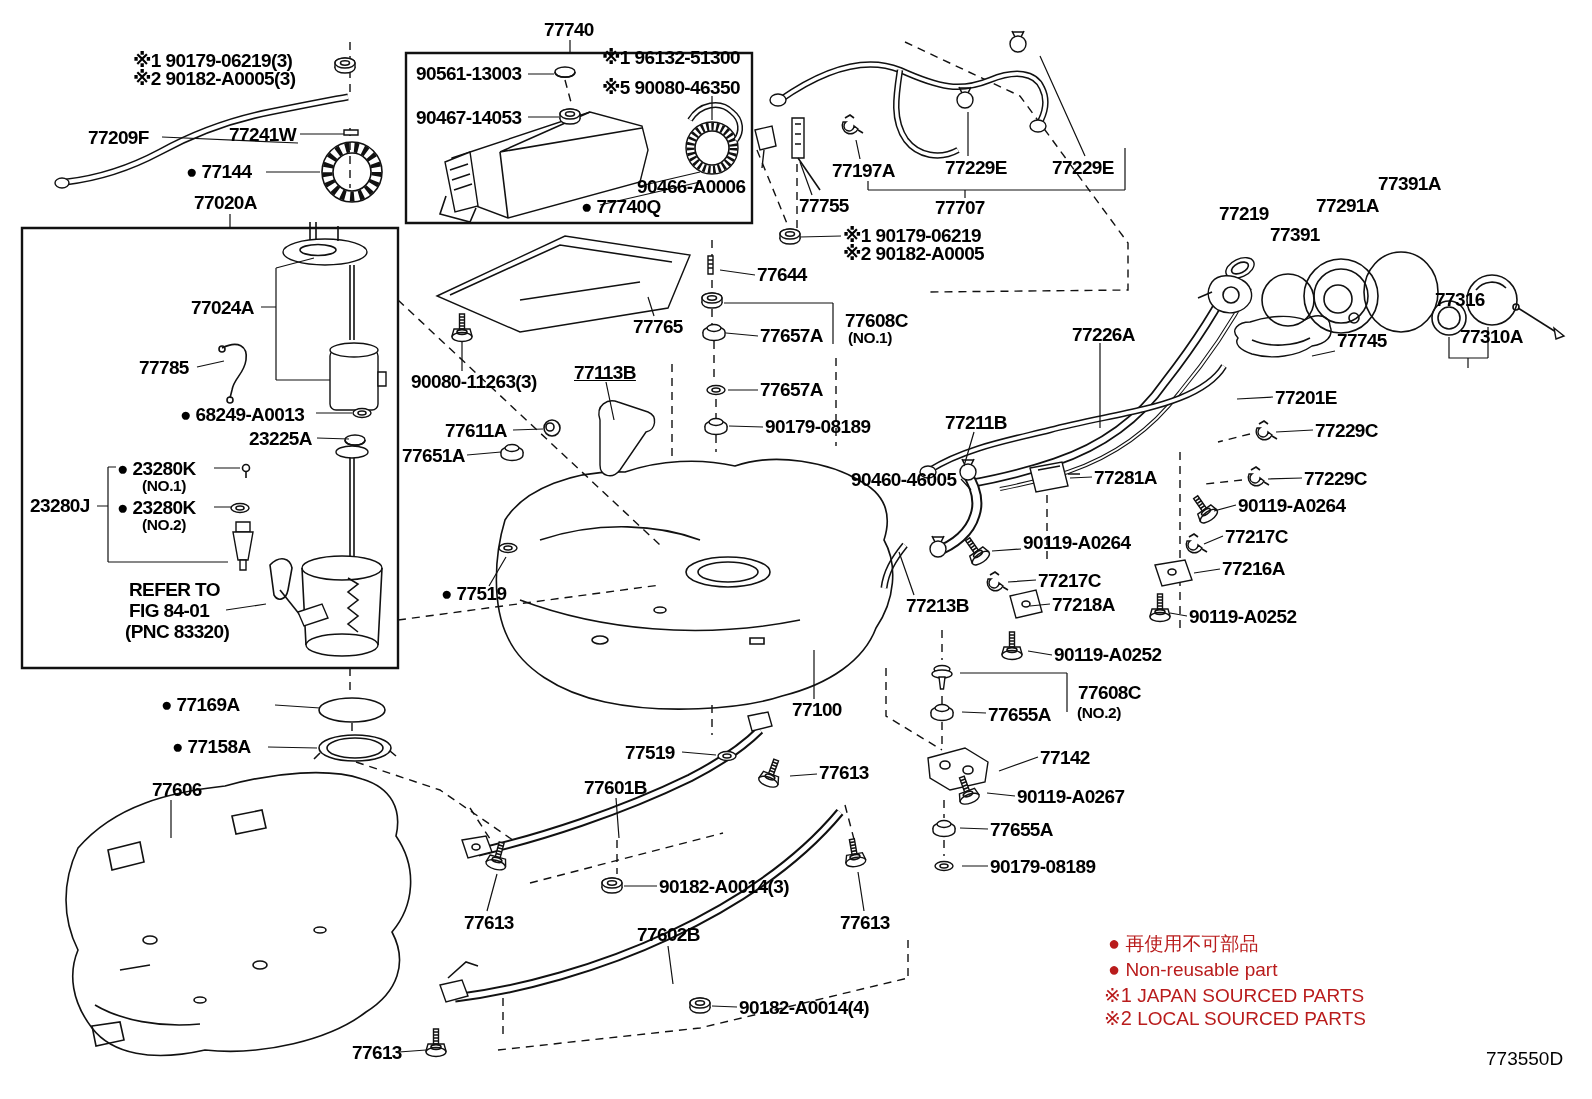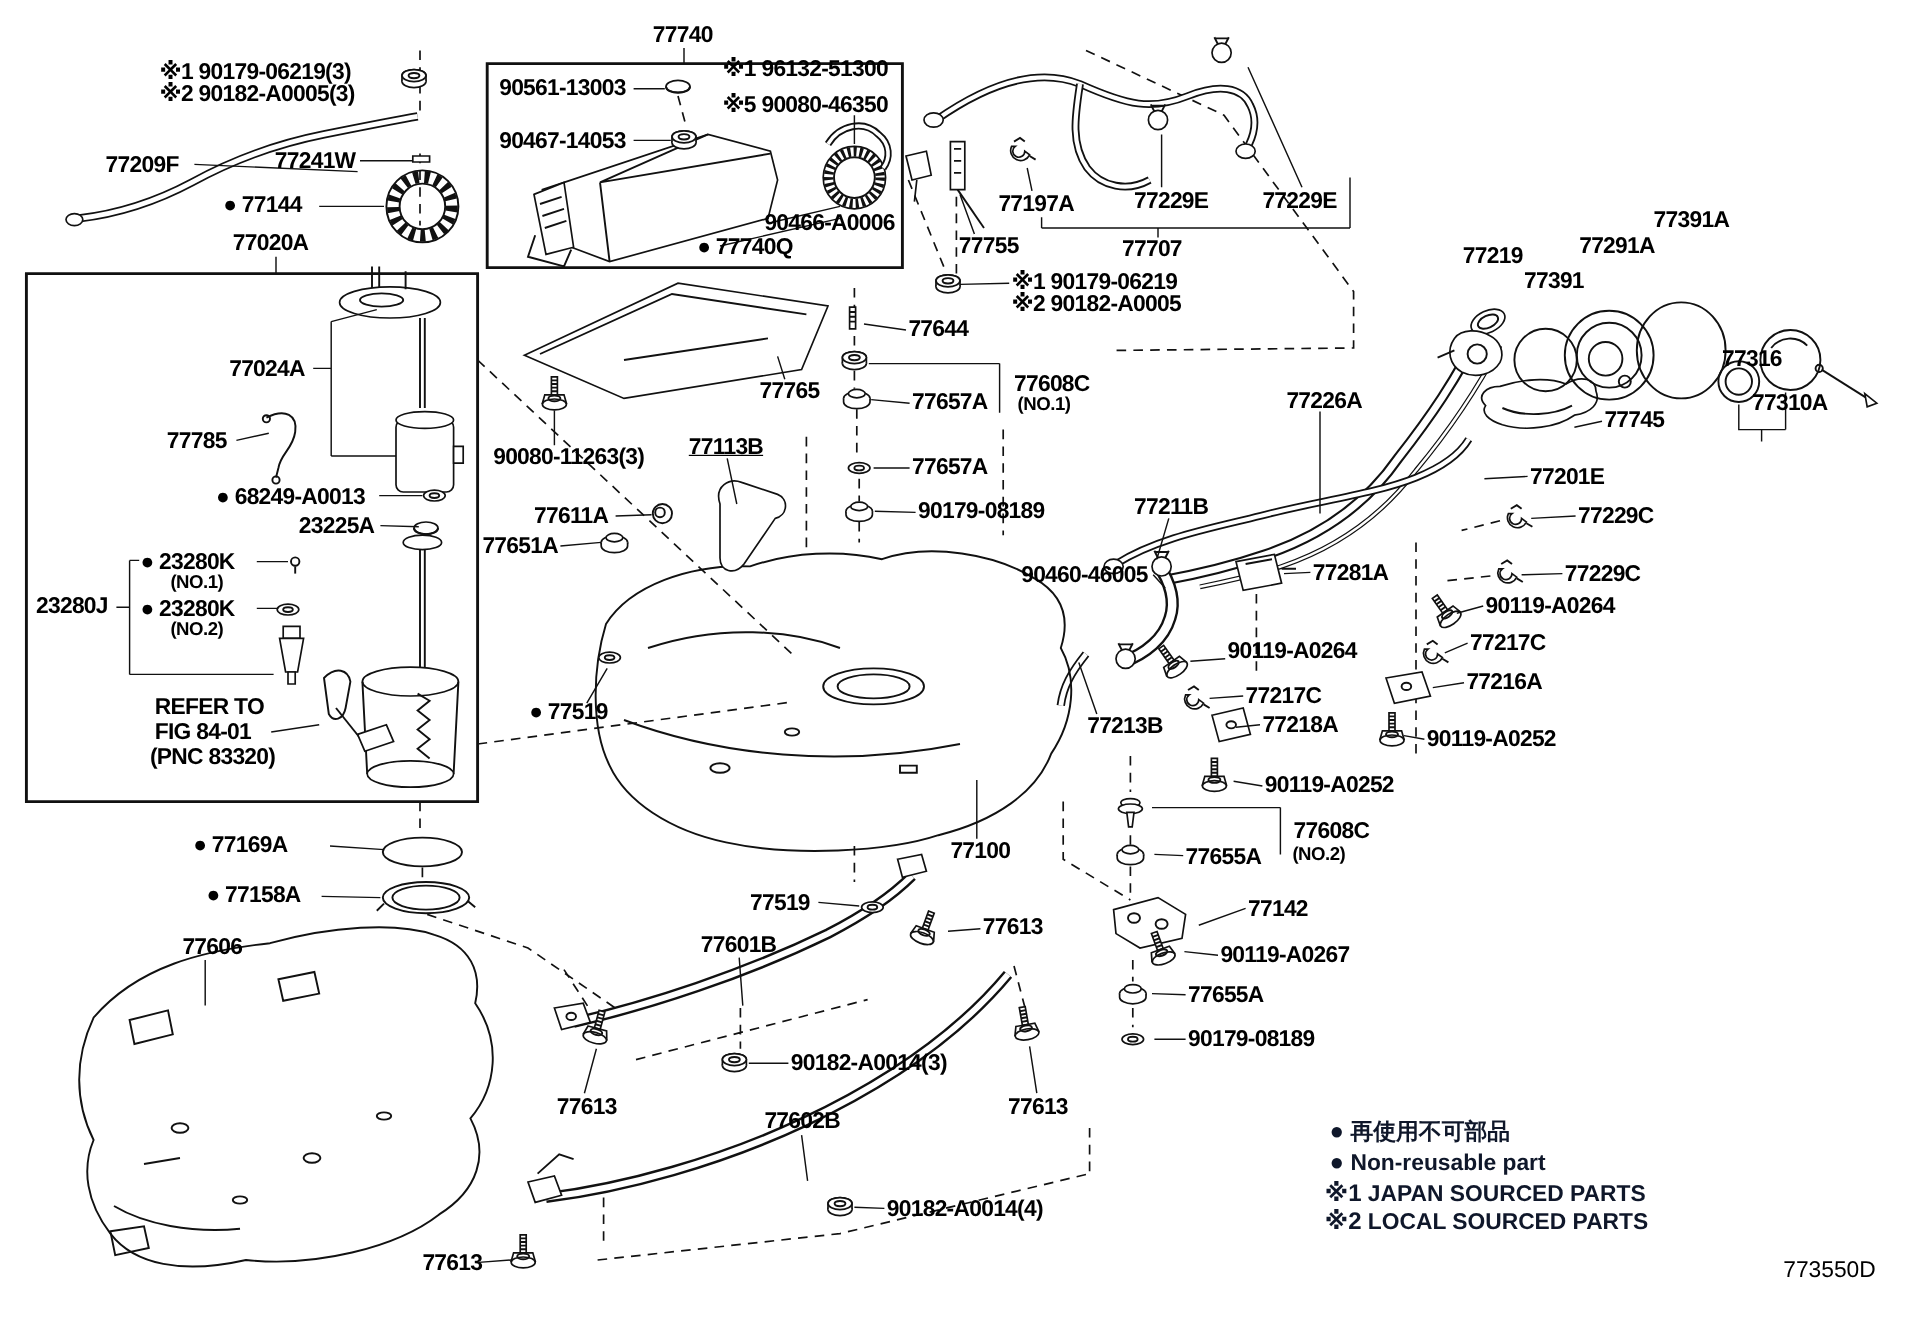--- a/index.html
+++ b/index.html
@@ -2,21 +2,21 @@
 <html><head>
 <meta charset="utf-8">
 <style>
   html,body{margin:0;padding:0;background:#fff;}
   .stage{position:relative;width:1592px;height:1099px;background:#fff;overflow:hidden;
          font-family:"Liberation Sans","DejaVu Sans",sans-serif;}
   .artsvg{position:absolute;left:0;top:0;}
   .lbl{position:absolute;font-weight:700;font-size:19px;line-height:1;color:#000;
        white-space:nowrap;letter-spacing:-0.6px;}
   .lbl.small{font-size:15.5px;letter-spacing:-0.4px;}
-  .legend-row{position:absolute;font-size:19px;line-height:1;color:#0f172a;white-space:nowrap;font-weight:bold;}
+  .legend-row{position:absolute;font-size:19px;line-height:1;color:#b91c1c;white-space:nowrap;}
   .legend-row .sym{font-size:20px;}
   .doc-num{position:absolute;font-size:19px;color:#000;white-space:nowrap;}
   svg *{vector-effect:non-scaling-stroke;}
   .ln{stroke:#111;fill:none;stroke-width:1.6;}
   .thin{stroke:#111;fill:none;stroke-width:1.2;}
   .box{stroke:#111;fill:none;stroke-width:2.4;}
   .dash{stroke:#111;fill:none;stroke-width:1.4;stroke-dasharray:8 6;}
   .f{fill:#fff;stroke:#111;stroke-width:1.4;}
   .to{stroke:#111;fill:none;}
   .ti{stroke:#fff;fill:none;}
@@ -346,21 +346,21 @@
       <div class="lbl" style="left: 799px; top: 196px;">77755</div>
       <div class="lbl" style="left: 935px; top: 198px;">77707</div>
       <div class="lbl" style="left: 843px; top: 226px;">※1 90179-06219</div>
       <div class="lbl" style="left: 843px; top: 244px;">※2 90182-A0005</div>
       <div class="lbl" style="left: 1219px; top: 204px;">77219</div>
       <div class="lbl" style="left: 1270px; top: 225px;">77391</div>
       <div class="lbl" style="left: 1316px; top: 196px;">77291A</div>
       <div class="lbl" style="left: 1378px; top: 174px;">77391A</div>
       <div class="lbl" style="left: 1435px; top: 290px;">77316</div>
       <div class="lbl" style="left: 1460px; top: 327px;">77310A</div>
-      <div class="lbl" style="left: 1337px; top: 341px; text-align: center;">77745</div>
+      <div class="lbl" style="left: 1337px; top: 331px; text-align: center;">77745</div>
       <div class="lbl" style="left: 757px; top: 265px;">77644</div>
       <div class="lbl" style="left: 633px; top: 317px;">77765</div>
       <div class="lbl" style="left: 760px; top: 326px;">77657A</div>
       <div class="lbl" style="left: 845px; top: 311px;">77608C</div>
       <div class="lbl small" style="left: 848px; top: 330px;">(NO.1)</div>
       <div class="lbl" style="left: 760px; top: 380px;">77657A</div>
       <div class="lbl" style="left: 765px; top: 417px;">90179-08189</div>
       <div class="lbl" style="left: 191px; top: 298px;">77024A</div>
       <div class="lbl" style="left: 139px; top: 358px;">77785</div>
       <div class="lbl" style="left: 180px; top: 405px;">● 68249-A0013</div>

